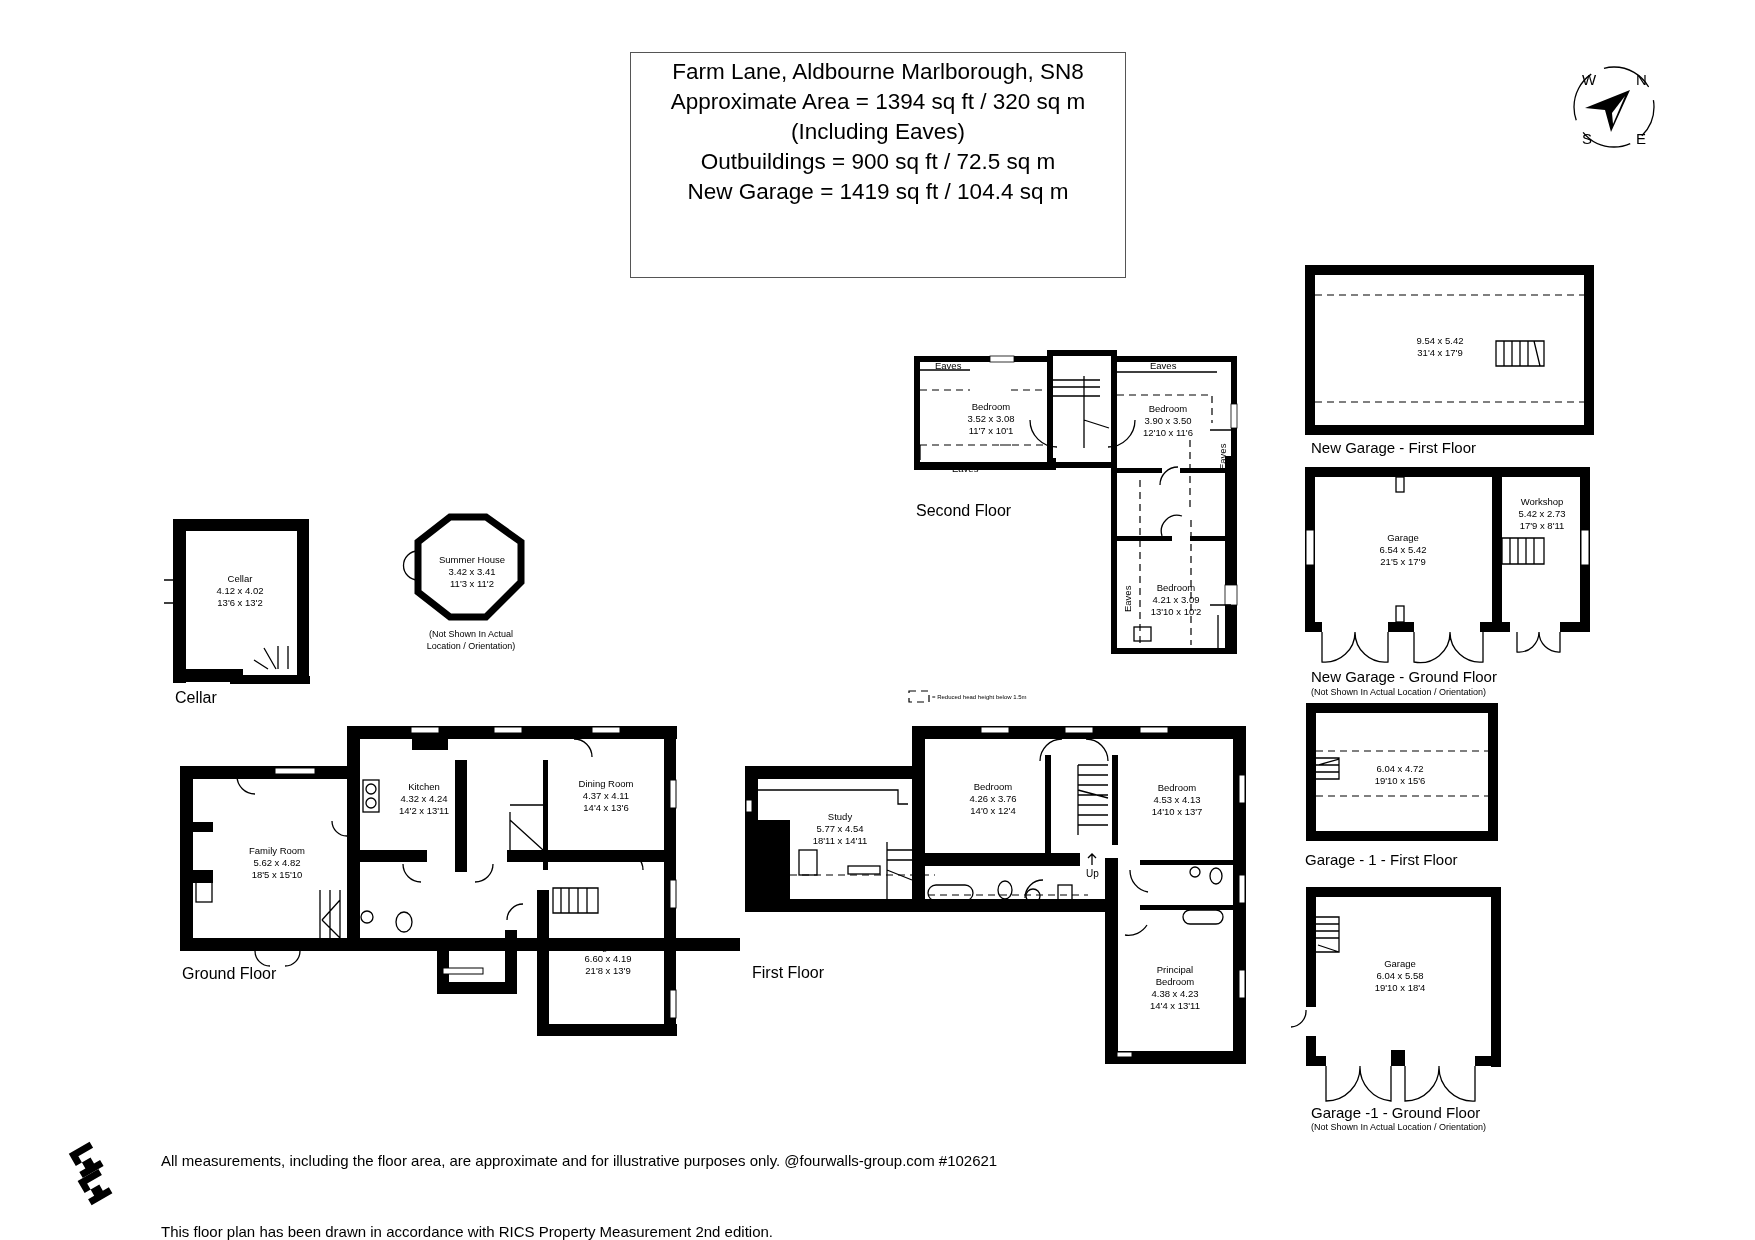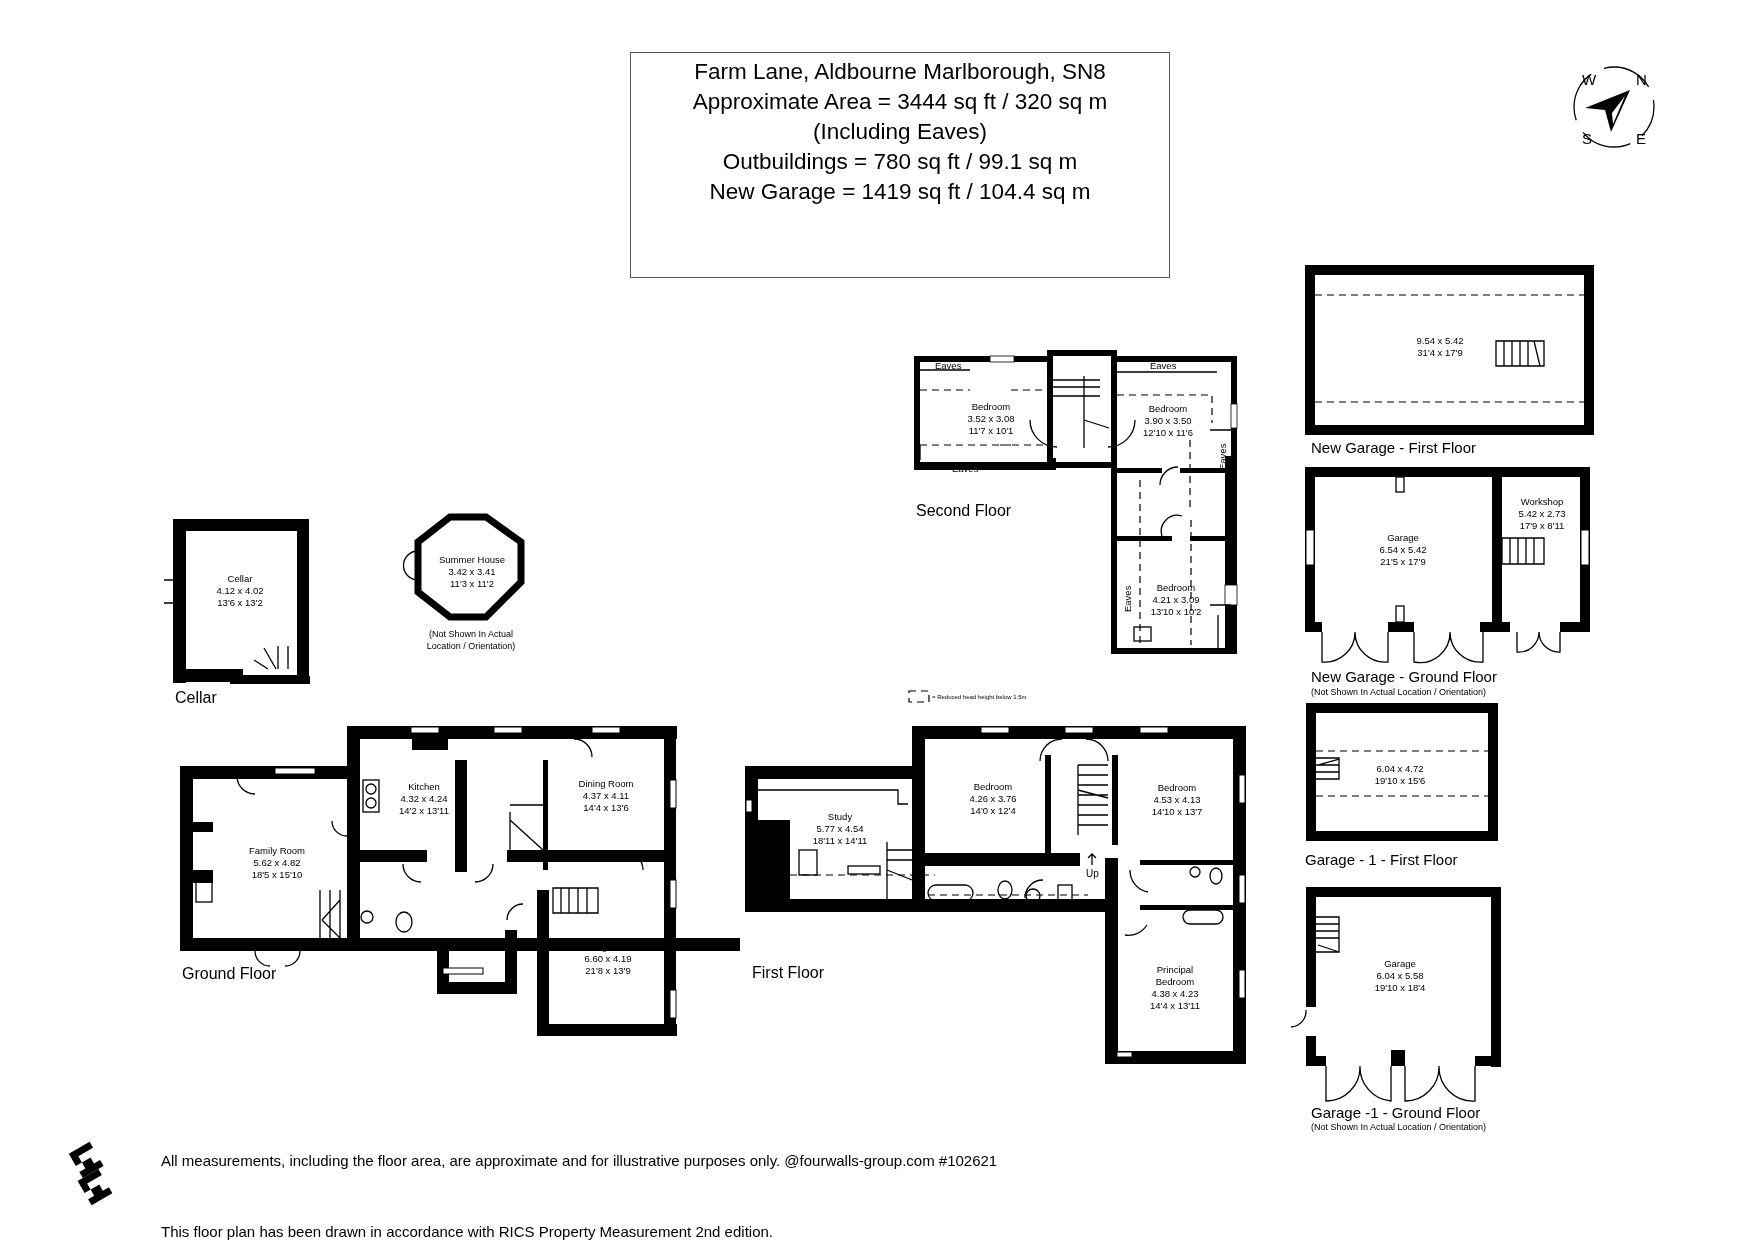--- a/index.html
+++ b/index.html
@@ -4,32 +4,32 @@
 <style>
   html,body{margin:0;padding:0;background:#fff;}
   body{width:1755px;height:1240px;position:relative;overflow:hidden;font-family:"Liberation Sans",sans-serif;color:#000;}
   svg{position:absolute;left:0;top:0;}
   .w{fill:#000;}
   .ln{stroke:#000;fill:none;stroke-width:1.3;}
   .dash{stroke:#000;fill:none;stroke-width:1.2;stroke-dasharray:7 5;}
   .rl{font-size:9.5px;text-anchor:middle;}
   .fl{font-size:16px;}
   .ns{font-size:9px;text-anchor:middle;}
-  .hdr{position:absolute;left:630px;top:52px;width:540px;height:226px;border:1px solid #555;box-sizing:border-box;text-align:center;font-size:22.5px;line-height:30px;padding-top:4px;}
+  .hdr{position:absolute;left:630px;top:52px;width:496px;height:226px;border:1px solid #555;box-sizing:border-box;text-align:center;font-size:22.5px;line-height:30px;padding-top:4px;}
   .hdr div{white-space:nowrap;}
   .foot{position:absolute;left:161px;font-size:15px;white-space:nowrap;}
 </style>
 </head>
 <body>
 
 <div class="hdr">
   <div>Farm Lane, Aldbourne Marlborough, SN8</div>
-  <div>Approximate Area = 3444 sq ft / 320 sq m</div>
+  <div>Approximate Area = 1394 sq ft / 320 sq m</div>
   <div>(Including Eaves)</div>
-  <div>Outbuildings  = 780 sq ft / 99.1 sq m</div>
+  <div>Outbuildings  = 900 sq ft / 72.5 sq m</div>
   <div>New Garage  = 1419 sq ft / 104.4 sq m</div>
 </div>
 
 <svg width="1755" height="1240" viewBox="0 0 1755 1240">
 
   <g>
     <circle cx="1614" cy="107" r="40" class="ln" stroke-dasharray="52 14" stroke-dashoffset="20"></circle>
     <polygon points="1630,90 1585,108 1605,110 1611,132" class="w"></polygon>
     <polygon points="1625,96 1612,113 1613,124" fill="#fff"></polygon>
     <text x="1582" y="85" font-size="15">W</text>

